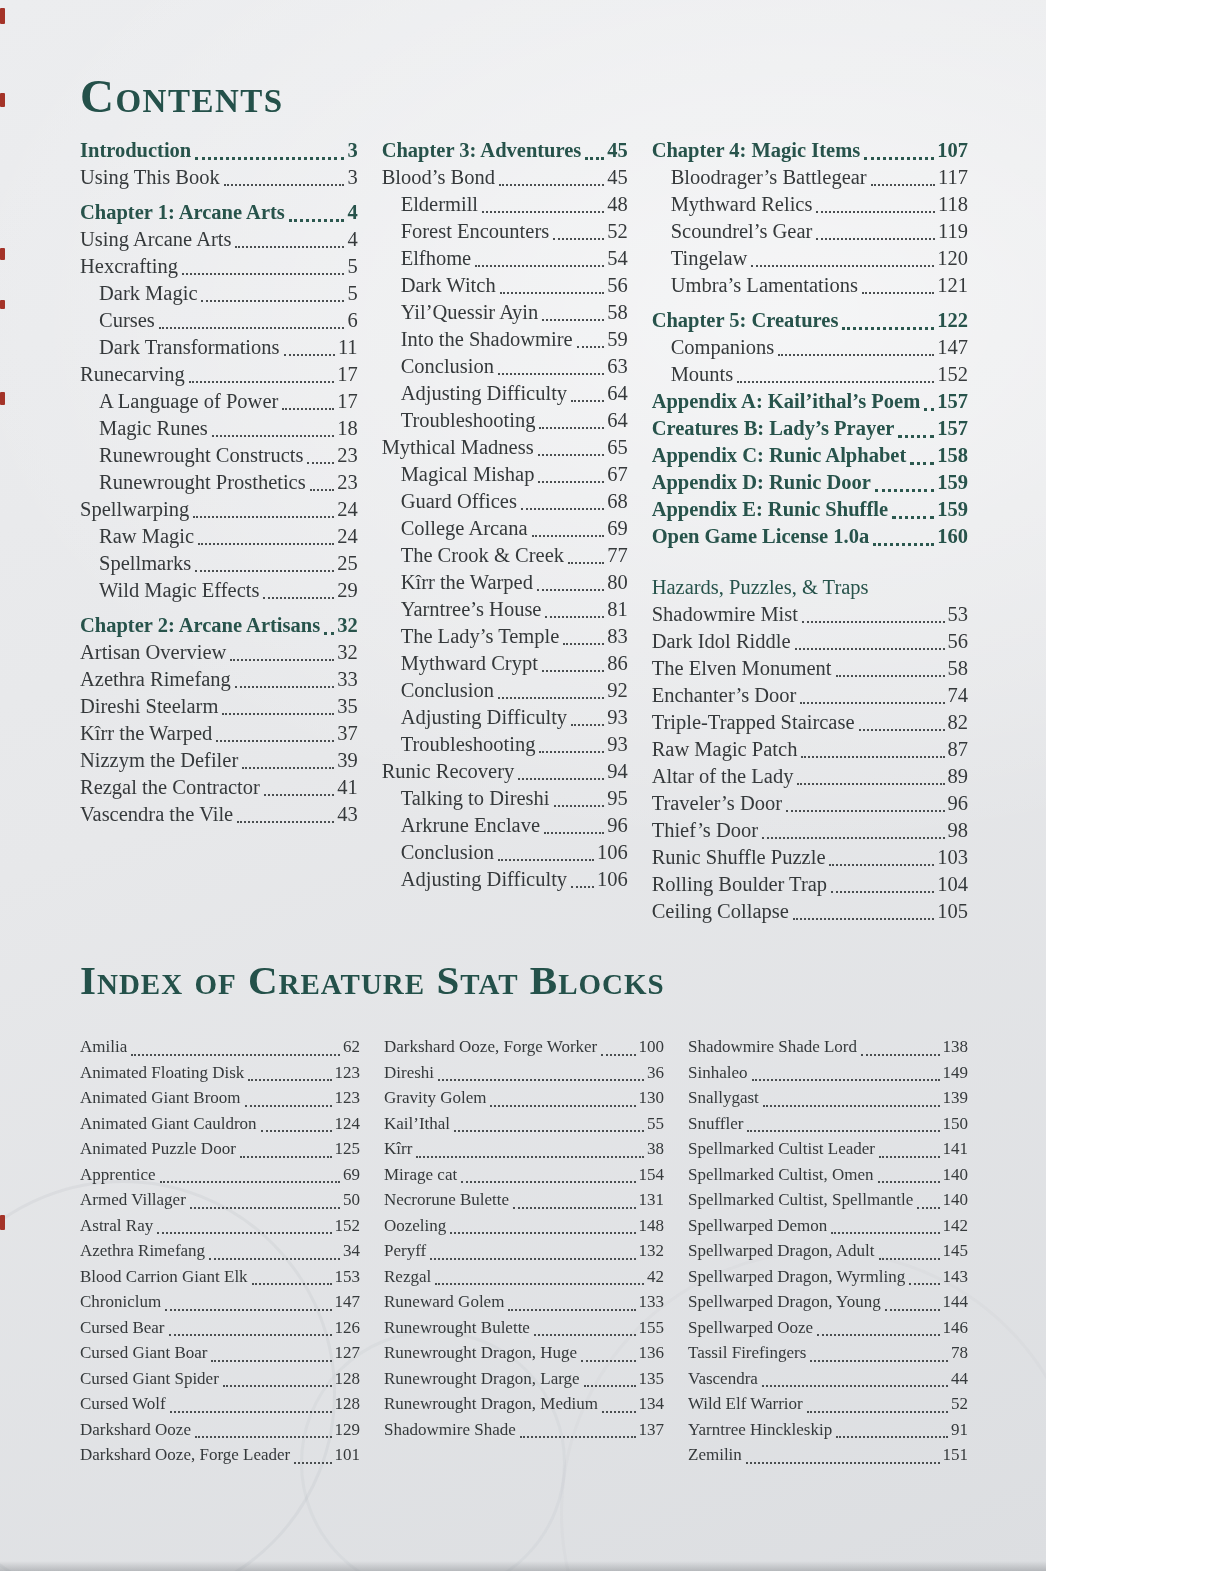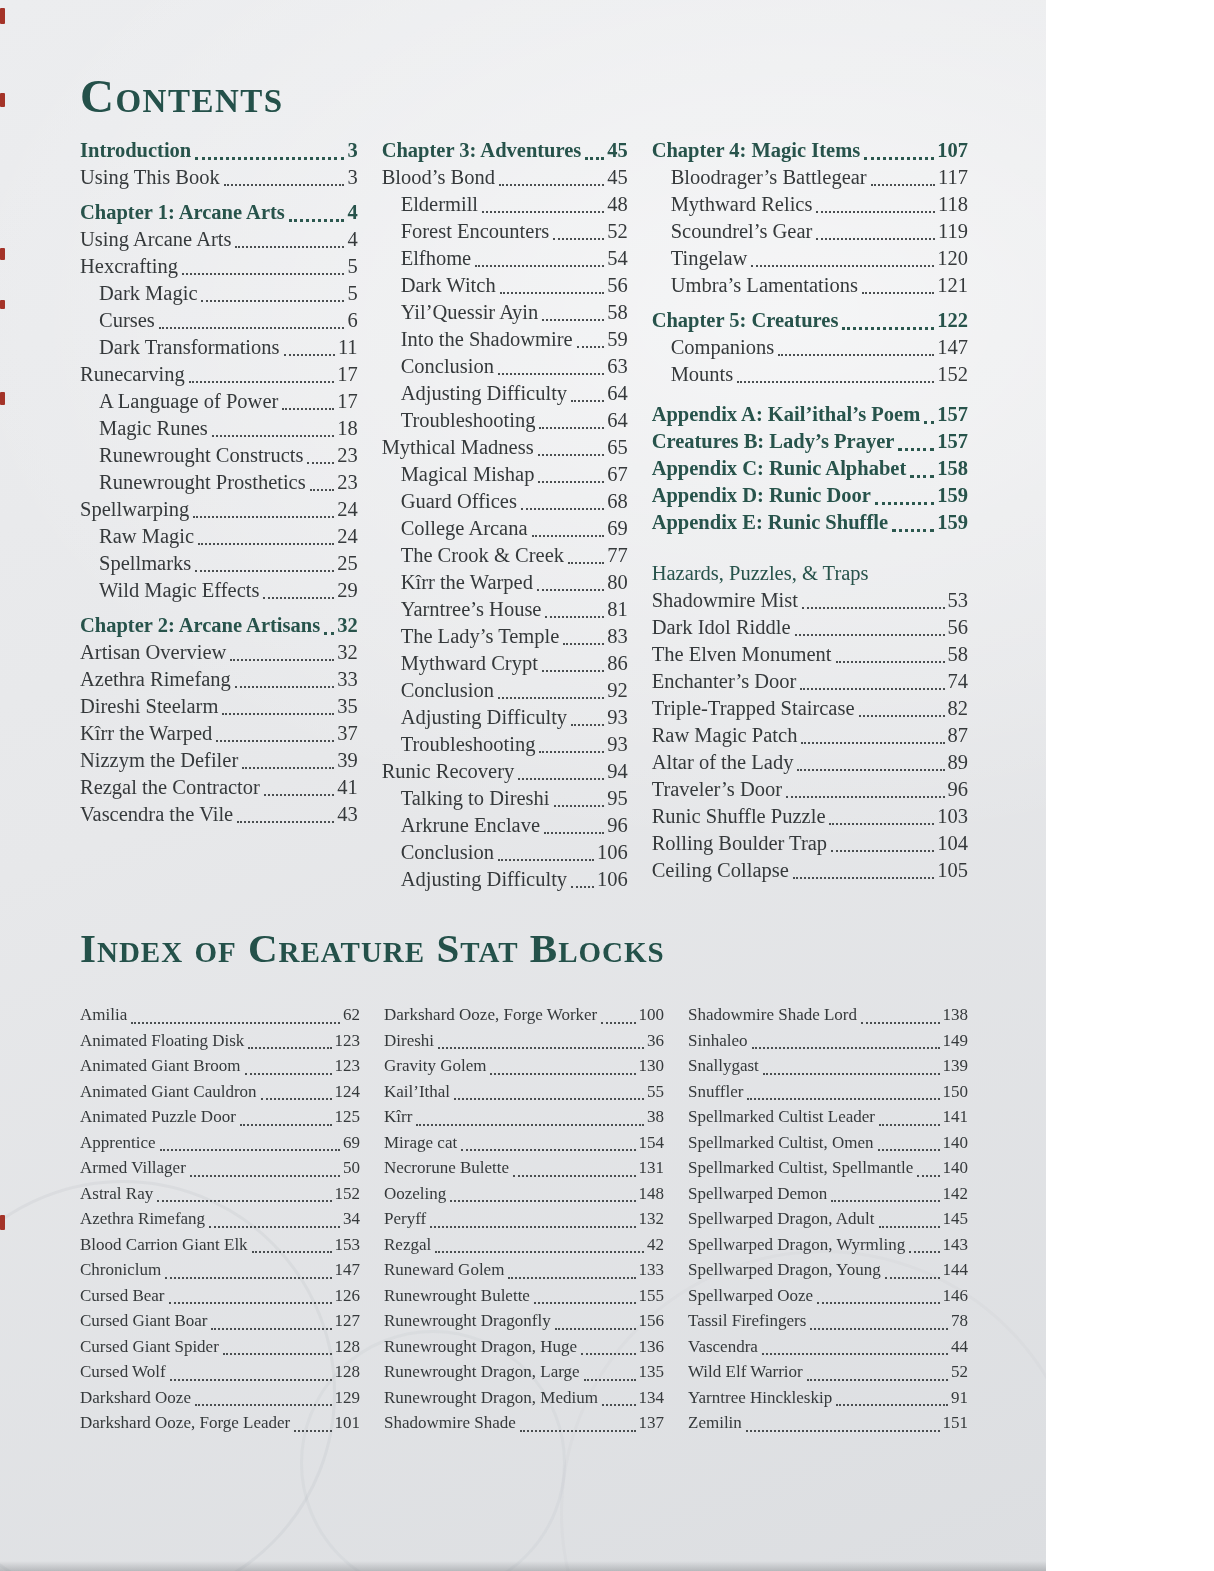--- a/index.html
+++ b/index.html
@@ -73,21 +73,21 @@
   }
   .idx .dots { margin-bottom: 4px; }
 
   .l2 { padding-left: 19px; }
 
   .ch { font-weight: bold; color: #27534b; }
   .ch .dots { border-bottom: 3px dotted #2c584f; margin-bottom: 4px; }
   .hd { font-weight: normal; color: #27534b; }
 
   .gsm { margin-top: 8px; }
-  .gmd { margin-top: 13px; }
+  .gmd { }
   .glg { margin-top: 24px; }
 </style>
 </head>
 <body>
 
 <div class="page">
   <div class="wm wm1"></div>
   <div class="wm wm2"></div>
   <div class="wm wm3"></div>
   <div class="artifact a1"></div>
@@ -434,20 +434,25 @@
           <div class="row ch">
             <span class="lab">Appendix D: Runic Door</span>
             <span class="dots"></span>
             <span class="pg">159</span>
           </div>
           <div class="row ch">
             <span class="lab">Appendix E: Runic Shuffle</span>
             <span class="dots"></span>
             <span class="pg">159</span>
           </div>
+          <div class="row ch">
+            <span class="lab">Open Game License 1.0a</span>
+            <span class="dots"></span>
+            <span class="pg">160</span>
+          </div>
           <div class="row hd glg">
             <span class="lab">Hazards, Puzzles, &amp; Traps</span>
           </div>
           <div class="row l1">
             <span class="lab">Shadowmire Mist</span>
             <span class="dots"></span>
             <span class="pg">53</span>
           </div>
           <div class="row l1">
             <span class="lab">Dark Idol Riddle</span>
@@ -478,20 +483,25 @@
             <span class="lab">Altar of the Lady</span>
             <span class="dots"></span>
             <span class="pg">89</span>
           </div>
           <div class="row l1">
             <span class="lab">Traveler’s Door</span>
             <span class="dots"></span>
             <span class="pg">96</span>
           </div>
           <div class="row l1">
+            <span class="lab">Thief’s Door</span>
+            <span class="dots"></span>
+            <span class="pg">98</span>
+          </div>
+          <div class="row l1">
             <span class="lab">Runic Shuffle Puzzle</span>
             <span class="dots"></span>
             <span class="pg">103</span>
           </div>
           <div class="row l1">
             <span class="lab">Rolling Boulder Trap</span>
             <span class="dots"></span>
             <span class="pg">104</span>
           </div>
           <div class="row l1">
@@ -645,25 +655,20 @@
           </div>
           <div class="row l1">
             <span class="lab">Runeward Golem</span>
             <span class="dots"></span>
             <span class="pg">133</span>
           </div>
           <div class="row l1">
             <span class="lab">Runewrought Bulette</span>
             <span class="dots"></span>
             <span class="pg">155</span>
-          </div>
-          <div class="row l1">
-            <span class="lab">Runewrought Dragonfly</span>
-            <span class="dots"></span>
-            <span class="pg">156</span>
           </div>
           <div class="row l1">
             <span class="lab">Runewrought Dragon, Huge</span>
             <span class="dots"></span>
             <span class="pg">136</span>
           </div>
           <div class="row l1">
             <span class="lab">Runewrought Dragon, Large</span>
             <span class="dots"></span>
             <span class="pg">135</span>

